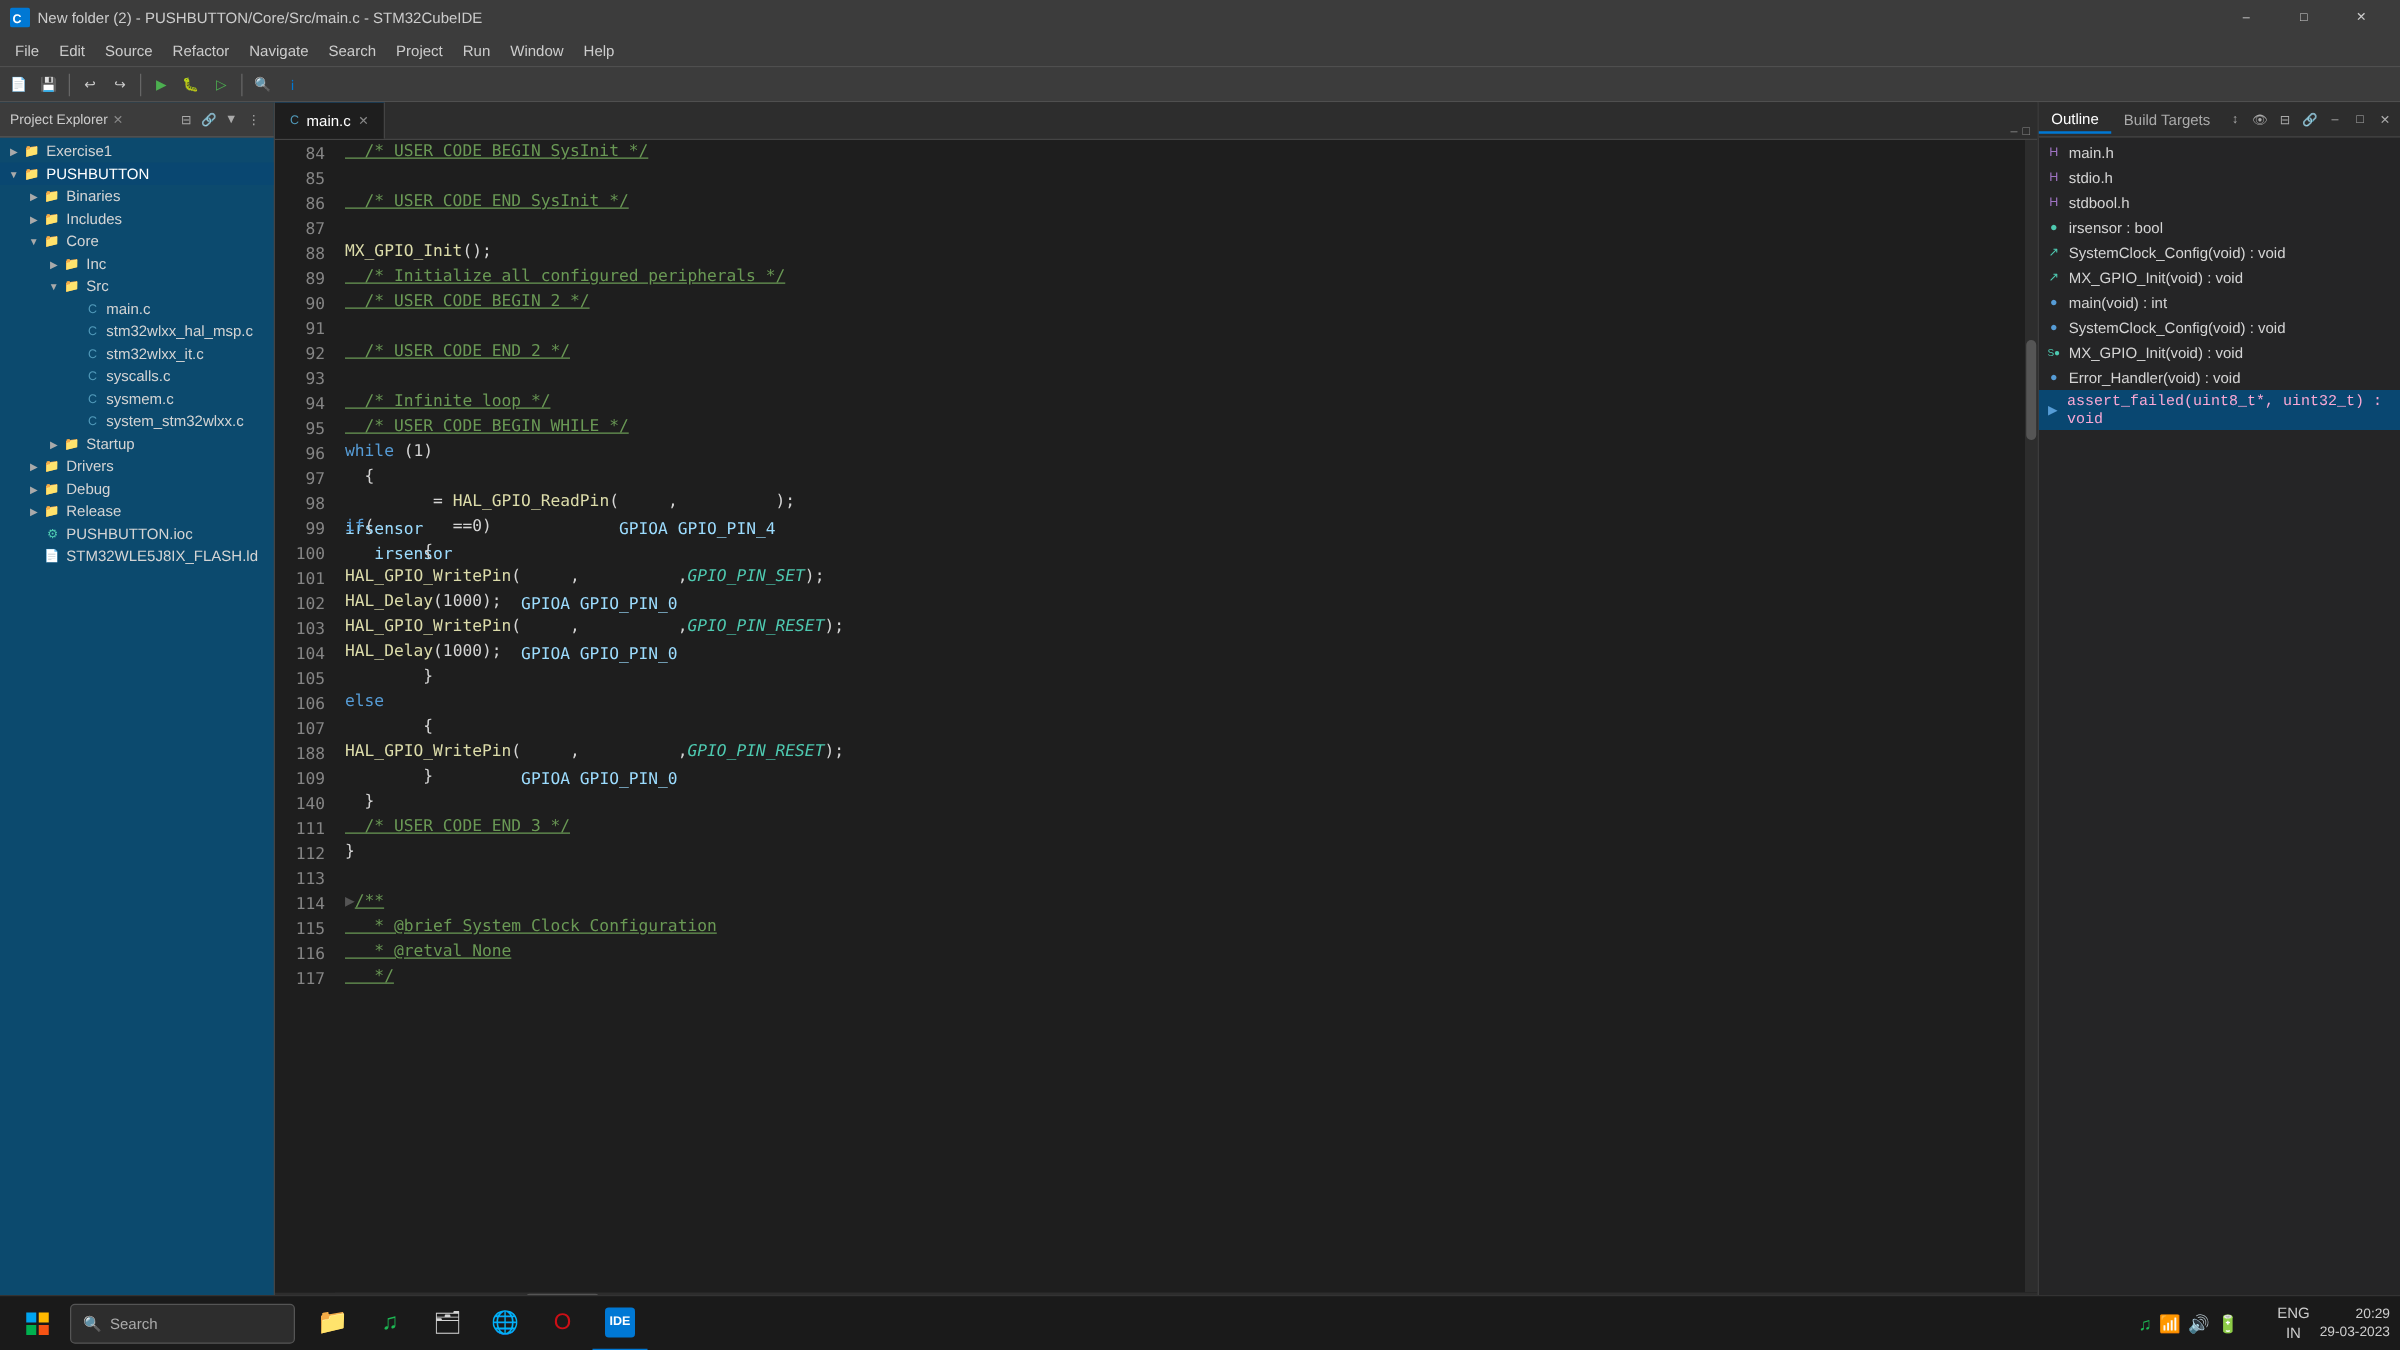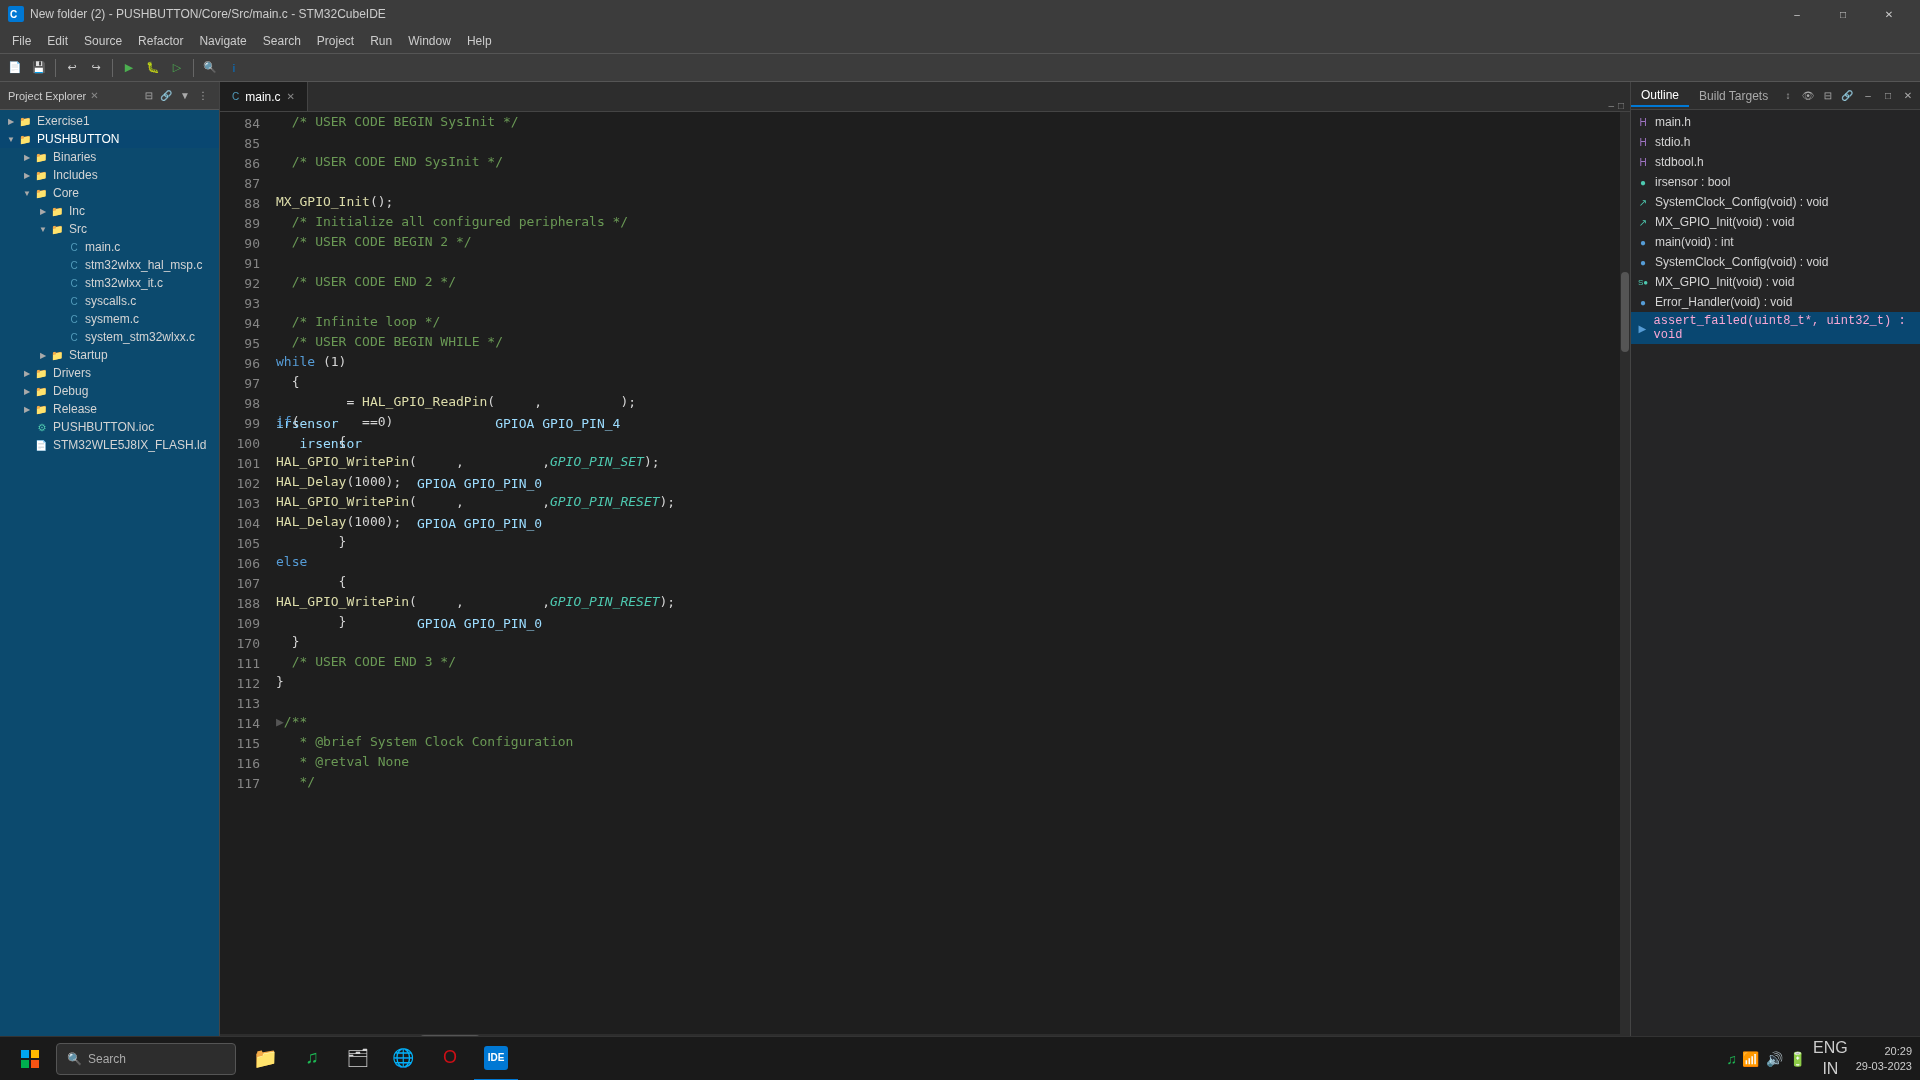--- a/index.html
+++ b/index.html
@@ -45,21 +45,21 @@
     .editor-tab.active { background: #1e1e1e; color: #fff; border-top: 1px solid #0078d4; }
     .editor-tab .close-tab { font-size: 10px; color: #888; cursor: pointer; }
     .tab-controls { margin-left: auto; display: flex; gap: 4px; padding: 0 6px; }
 
     
     .code-editor { flex: 1; display: flex; overflow: hidden; position: relative; }
     .line-numbers { width: 48px; background: #1e1e1e; text-align: right; padding: 0 8px; color: #858585; font-family: 'Consolas', monospace; font-size: 13px; line-height: 1.538; user-select: none; overflow: hidden; }
     .code-content { flex: 1; overflow: auto; padding-left: 8px; font-family: 'Consolas', monospace; font-size: 13px; line-height: 1.538; }
     .code-line { white-space: pre; height: 20px; display: flex; align-items: center; }
     .kw { color: #569cd6; } 
-    .cm { color: #6a9955; } 
+    .cm { color: #6a9955; text-decoration: underline; } 
     .fn { color: #dcdcaa; } 
     .pp { color: #9cdcfe; margin-top: 43px; } 
     .it { color: #4ec9b0; font-style: italic; } 
     .fold { color: #555; }
 
     .scroll-bar-h { height: 10px; background: #2d2d2d; }
     .scroll-thumb-h { height: 8px; background: #555; width: 60px; margin: 1px 200px; border-radius: 4px; }
 
     
     .right-panel { width: 290px; min-width: 290px; background: #252526; border-left: 1px solid #444; display: flex; flex-direction: column; }
@@ -337,21 +337,21 @@
           <div>100</div>
           <div>101</div>
           <div>102</div>
           <div>103</div>
         <div>104</div>
           <div>105</div>
           <div>106</div>
           <div>107</div>
           <div>188</div>
         <div>109</div>
-          <div>170</div>
+          <div>140</div>
           <div>111</div>
           <div>112</div>
           <div>113</div>
         <div>114</div>
           <div>115</div>
           <div>116</div>
           <div>117</div>
       </div>
       <div class="code-content">
         <div class="code-line"><span class="cm">  /* USER CODE BEGIN SysInit */</span></div>
@@ -570,21 +570,21 @@
     </div>
   </div>
   <div class="taskbar-right">
     <div class="tray-icons">
       <span style="font-size:14px;color:#1db954;">♫</span>
       <span style="font-size:14px;">📶</span>
       <span style="font-size:14px;">🔊</span>
       <span style="font-size:14px;">🔋</span>
     </div>
     <div style="display:flex;gap:8px;align-items:center;">
-      <div style="text-align:center;font-size:16px;line-height:1.3;cursor:pointer;">
+      <div style="text-align:center;font-size:12px;line-height:1.3;cursor:pointer;margin-left:24px;">
         <div>ENG</div>
         <div>IN</div>
       </div>
       <div class="tray-time">
         <div>20:29</div>
         <div>29-03-2023</div>
       </div>
     </div>
   </div>
 </div>

